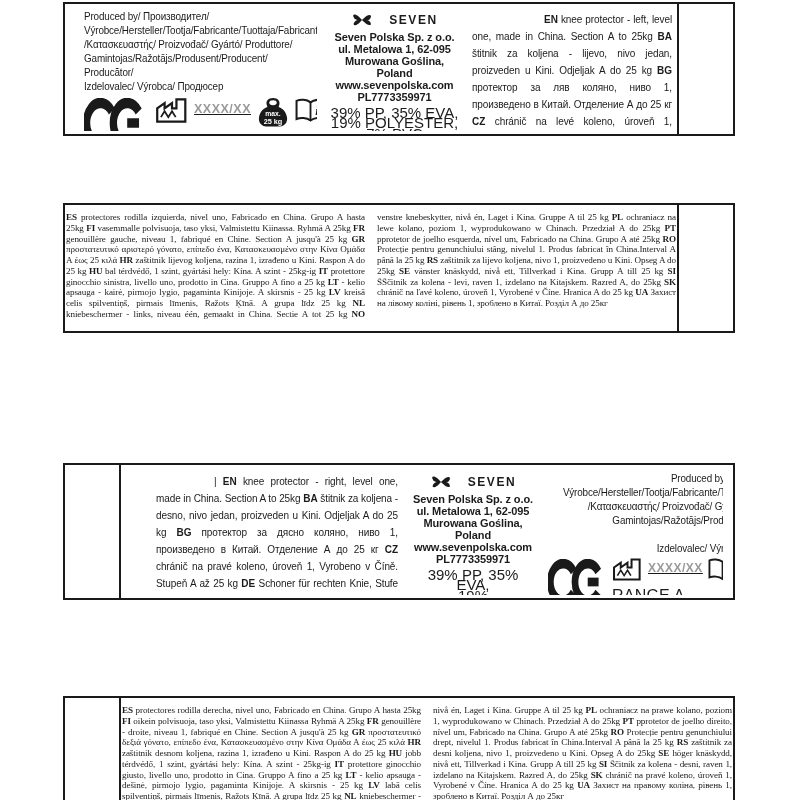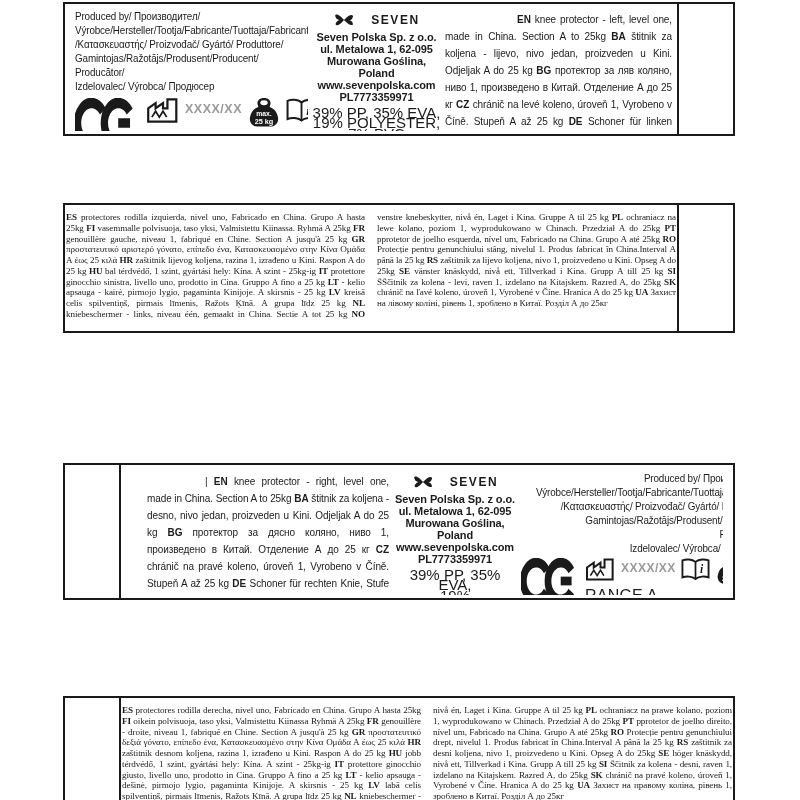--- a/index.html
+++ b/index.html
@@ -11,30 +11,30 @@
   .main{width:616px;}
   .side{width:58px;}
   .band1{top:2px;left:63px;width:674px;height:134px;}
   .band2{top:203px;left:63px;width:674px;height:130px;}
   .band3{top:463px;left:63px;width:674px;height:137px;}
   .band4{top:696px;left:63px;width:674px;height:134px;}
   .band1 .side,.band2 .side{margin-left:-2px;}
   .band3 .main,.band4 .main{margin-left:-2px;}
 
   .label-inner{display:flex;gap:3px;padding:5px 5px 3px 10px;height:100%;box-sizing:border-box;}
-  .col{overflow:hidden;}
+  .col{overflow:hidden;margin-left:9px;}
   .producer-col{width:233px;flex:none;}
   .company-col{width:131px;flex:none;text-align:center;}
   .desc-col{flex:1;min-width:0;}
 
   .producer-text{font-size:10.5px;line-height:14px;white-space:pre-line;
                  letter-spacing:-0.15px;width:248px;transform:scaleX(.94);transform-origin:0 0;}
   .producer-text.right{text-align:right;transform-origin:100% 0;margin-left:auto;}
 
-  .cert-row{display:flex;align-items:center;margin-top:4px;}
+  .cert-row{display:flex;align-items:flex-end;margin-top:4px;text-decoration:underline;}
   .cert-grid{margin-left:9px;}
   .cert-line1{display:flex;align-items:flex-start;gap:5px;}
   .date-code{font-weight:bold;font-size:12.5px;letter-spacing:.5px;color:#9a9a9a;margin-top:5px;}
   .range{font-size:16px;margin-top:2px;letter-spacing:.2px;}
 
   .logo-row{display:flex;justify-content:center;align-items:center;gap:16px;height:21px;}
   .logo-word{font-size:12px;font-weight:bold;letter-spacing:1.6px;}
   .address{font-size:11px;line-height:12.1px;white-space:pre-line;margin-top:1px;letter-spacing:-0.1px;font-weight:bold;}
   .composition{font-size:15px;line-height:10.8px;white-space:pre-line;margin-top:4px;}
   .care-row{display:flex;justify-content:center;gap:4px;margin-top:3px;}

